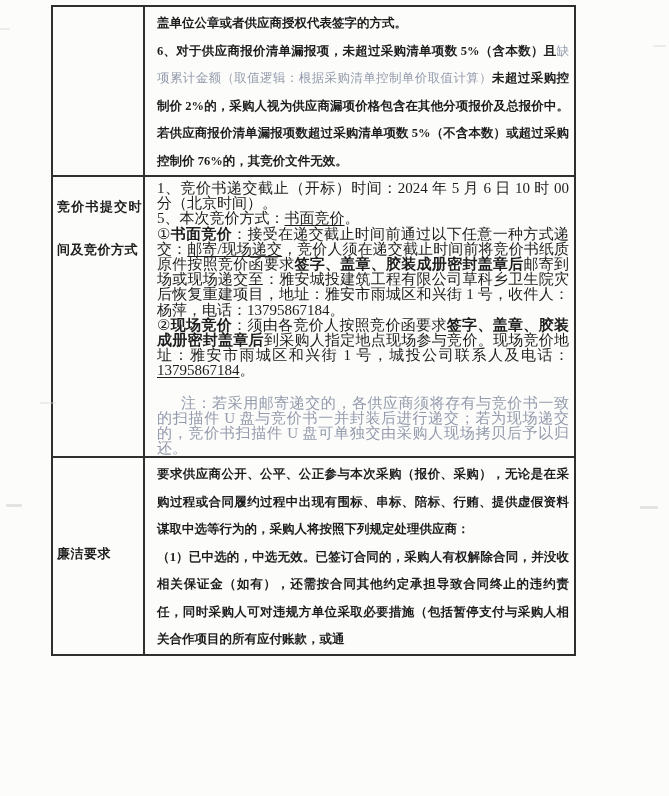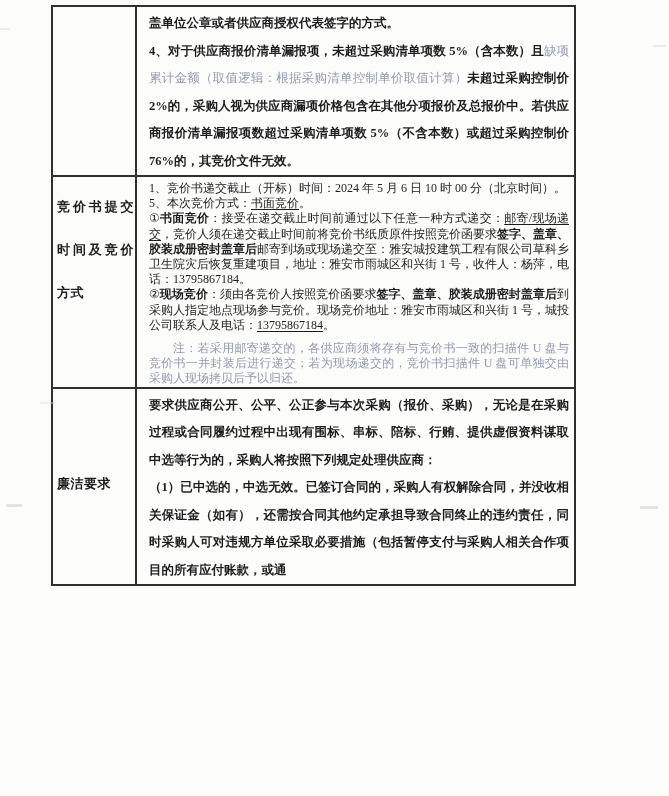--- a/index.html
+++ b/index.html
@@ -20,46 +20,46 @@
     position:absolute;
     left:51px; top:5px;
     width:525px;
     border-collapse:collapse;
     table-layout:fixed;
   }
   table.doc, table.doc td{
     border:2px solid var(--border);
   }
   td.label{
-    width:84px;
+    width:92px;
     vertical-align:top;
     font-weight:bold;
     font-size:13px;
     letter-spacing:0.5px;
     padding:6px 1px 4px 4px;
     line-height:22px;
     text-align:justify;
   }
   td.content{
     vertical-align:top;
     padding:3px 5px 0 12px;
     text-align:justify;
   }
   
   tr.wide td.content{font-size:12.5px;line-height:27.5px;}
   tr.wide td.content .run{font-weight:bold;margin-top:48px;}
   tr.wide td.content .run.gray{font-weight:normal;}
   
-  tr.tight td.content{font-size:12px;line-height:15.2px;padding-top:4px;}
+  tr.tight td.content{font-size:15px;line-height:15.2px;padding-top:4px;}
   tr.tight td.content .run{font-weight:normal;}
   tr.tight td.content .run.b{font-weight:bold;}
   .run.u{text-decoration:underline;text-underline-offset:2px;}
   .run.gray{color:var(--gray);}
   p.para{margin:0;}
-  p.para.note{margin-top:8px;text-indent:24px;}
+  p.para.note{margin-top:17px;text-indent:24px;}
   
   tr[data-name="table-row-carryover"]{height:156px;}
   tr[data-name="table-row-submission"]{height:202px;}
   tr[data-name="table-row-payment"]{height:86px;}
   tr[data-name="table-row-award"]{height:173px;}
   tr[data-name="table-row-integrity"]{height:165px;}
   tr[data-name="table-row-submission"] td.label{padding-top:8px;line-height:43px;}
   tr[data-name="table-row-integrity"] td.label{vertical-align:middle;padding-top:0;}
   
   .artifact{position:absolute;background:#d6d6d6;opacity:.65;border-radius:1px;}
@@ -71,21 +71,21 @@
 </style>
 </head>
 <body>
 
 <table class="doc" data-name="doc-table">
   <tbody data-name="doc-table-body">
       <tr class="wide" data-name="table-row-carryover">
         <td class="label" data-name="row-label"></td>
         <td class="content" data-name="row-content">
           <p class="para" data-name="paragraph"><span class="run" data-name="text-run">盖单位公章或者供应商授权代表签字的方式。</span></p>
-          <p class="para" data-name="paragraph"><span class="run" data-name="text-run">4、对于供应商报价清单漏报项，未超过采购清单项数 5%（含本数）且</span><span class="run gray" data-name="text-run">缺项累计金额（取值逻辑：根据采购清单控制单价取值计算）</span><span class="run" data-name="text-run">未超过采购控制价 2%的，采购人视为供应商漏项价格包含在其他分项报价及总报价中。若供应商报价清单漏报项数超过采购清单项数 5%（不含本数）或超过采购控制价 76%的，其竞价文件无效。</span></p>
+          <p class="para" data-name="paragraph"><span class="run" data-name="text-run">6、对于供应商报价清单漏报项，未超过采购清单项数 5%（含本数）且</span><span class="run gray" data-name="text-run">缺项累计金额（取值逻辑：根据采购清单控制单价取值计算）</span><span class="run" data-name="text-run">未超过采购控制价 2%的，采购人视为供应商漏项价格包含在其他分项报价及总报价中。若供应商报价清单漏报项数超过采购清单项数 5%（不含本数）或超过采购控制价 76%的，其竞价文件无效。</span></p>
         </td>
       </tr>
       <tr class="tight" data-name="table-row-submission">
         <td class="label" data-name="row-label">竞价书提交时间及竞价方式</td>
         <td class="content" data-name="row-content">
           <p class="para" data-name="paragraph"><span class="run" data-name="text-run">1、竞价书递交截止（开标）时间：2024 年 5 月 6 日 10 时 00 分（北京时间）。</span></p>
           <p class="para" data-name="paragraph"><span class="run" data-name="text-run">5、本次竞价方式：</span><span class="run u" data-name="text-run">书面竞价</span><span class="run" data-name="text-run">。</span></p>
           <p class="para" data-name="paragraph"><span class="run" data-name="text-run">①</span><span class="run b" data-name="text-run">书面竞价</span><span class="run" data-name="text-run">：接受在递交截止时间前通过以下任意一种方式递交：</span><span class="run u" data-name="text-run">邮寄/现场递交</span><span class="run" data-name="text-run">，竞价人须在递交截止时间前将竞价书纸质原件按照竞价函要求</span><span class="run b" data-name="text-run">签字、盖章、胶装成册密封盖章后</span><span class="run" data-name="text-run">邮寄到场或现场递交至：雅安城投建筑工程有限公司草科乡卫生院灾后恢复重建项目，地址：雅安市雨城区和兴街 1 号，收件人：杨萍，电话：13795867184。</span></p>
           <p class="para" data-name="paragraph"><span class="run" data-name="text-run">②</span><span class="run b" data-name="text-run">现场竞价</span><span class="run" data-name="text-run">：须由各竞价人按照竞价函要求</span><span class="run b" data-name="text-run">签字、盖章、胶装成册密封盖章后</span><span class="run" data-name="text-run">到采购人指定地点现场参与竞价。现场竞价地址：雅安市雨城区和兴街 1 号，城投公司联系人及电话：</span><span class="run u" data-name="text-run">13795867184</span><span class="run" data-name="text-run">。</span></p>
           <p class="para note" data-name="paragraph"><span class="run gray" data-name="text-run">注：若采用邮寄递交的，各供应商须将存有与竞价书一致的扫描件 U 盘与竞价书一并封装后进行递交；若为现场递交的，竞价书扫描件 U 盘可单独交由采购人现场拷贝后予以归还。</span></p>

